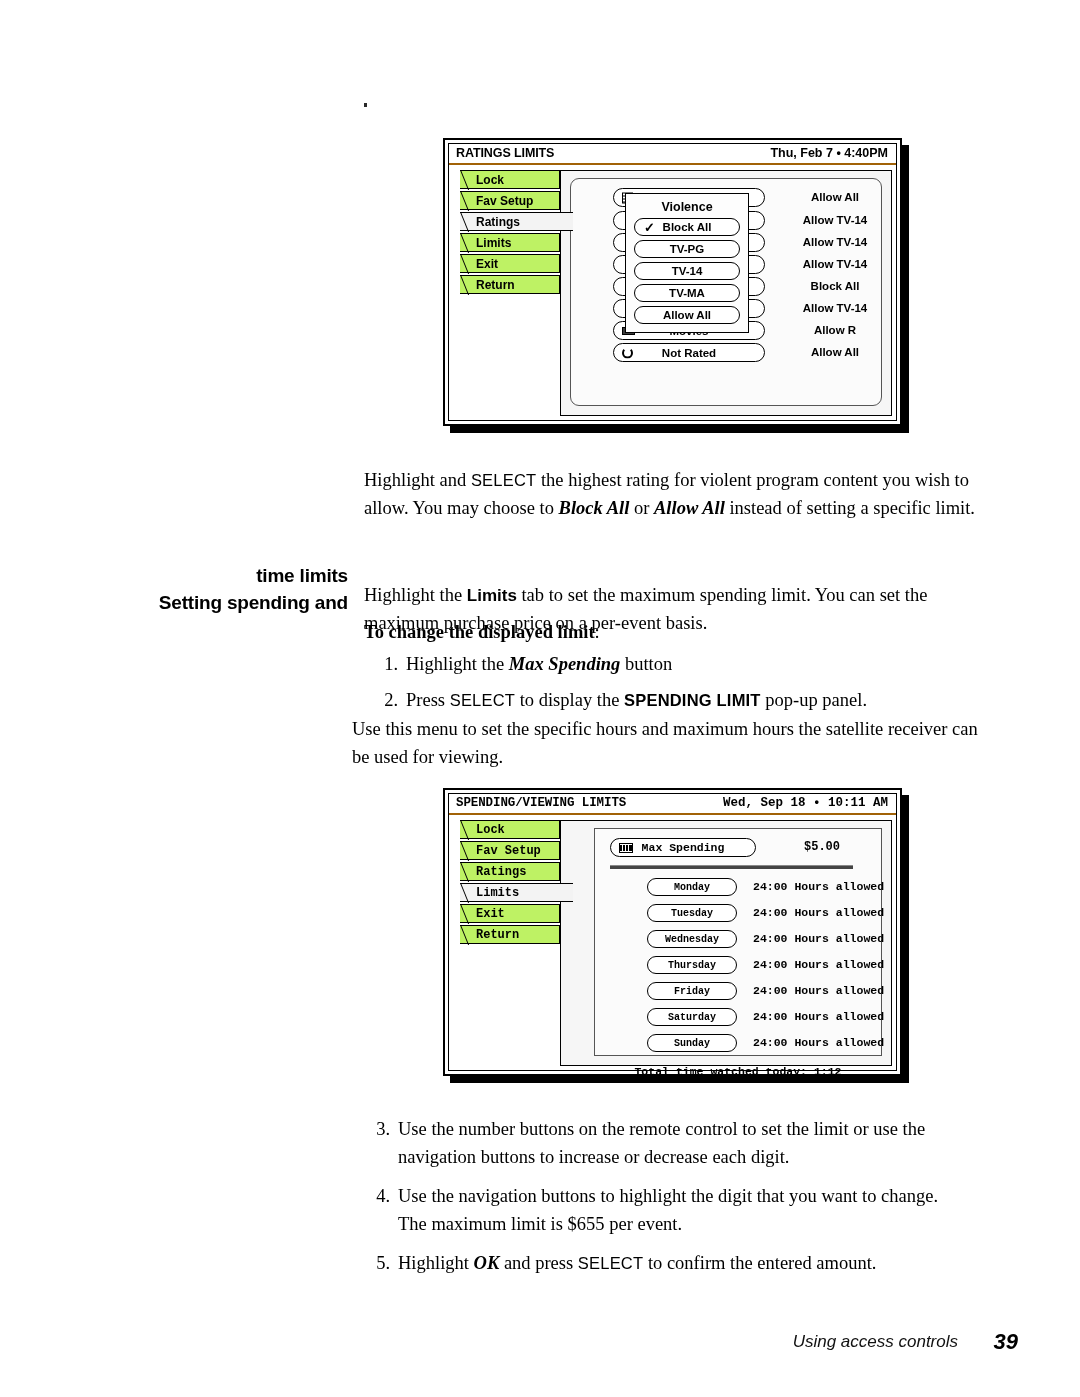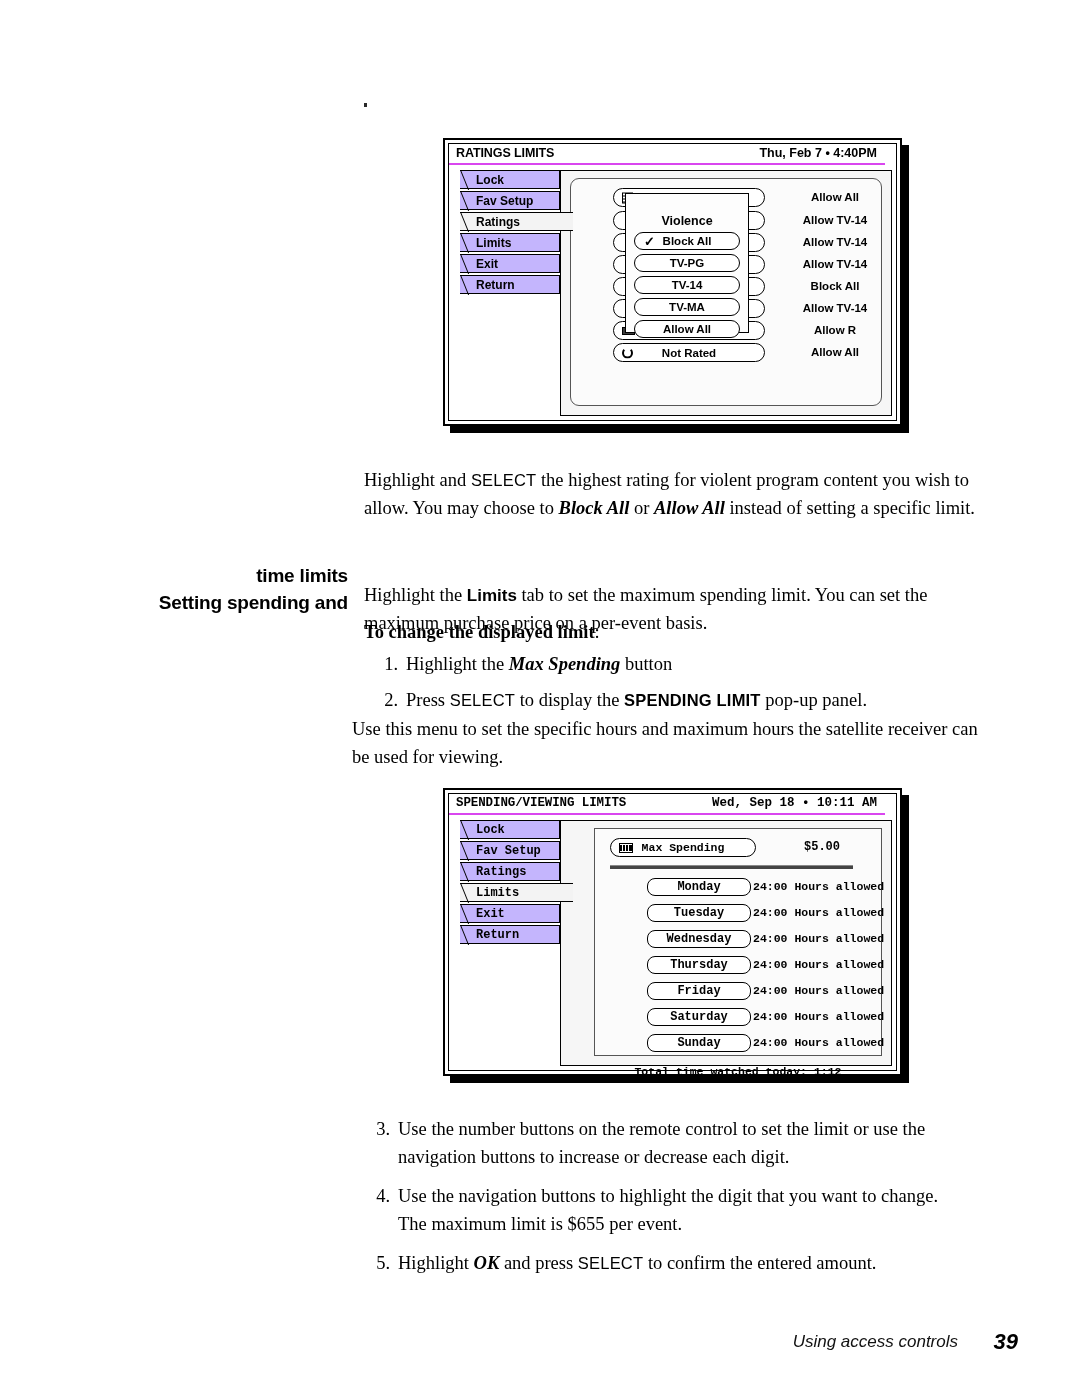--- a/index.html
+++ b/index.html
@@ -42,23 +42,23 @@
     font-family: "Liberation Sans", sans-serif;
   }
   .tv-inner {
     position: absolute;
     inset: 3px;
     border: 1px solid #000;
     box-sizing: border-box;
   }
   .tv-header {
     position: absolute;
-    left: 0; right: 11px; top: 0;
+    left: 0; right: 0; top: 0;
     height: 21px;
-    border-bottom: 2px solid #d946ef;
+    border-bottom: 2px solid #a16207;
     box-sizing: border-box;
   }
   .tv-title {
     position: absolute;
     left: 7px;
     top: 2px;
     font-size: 12.5px;
     font-weight: bold;
     letter-spacing: -0.1px;
     white-space: nowrap;
@@ -76,21 +76,21 @@
   .tabs {
     position: absolute;
     left: 11px;
     top: 26px;
     width: 100px;
   }
   .tab {
     position: relative;
     height: 19px;
     margin-bottom: 2px;
-    background: #c4b5fd;
+    background: #bef264;
     border-top: 1.5px solid #000;
     border-bottom: 1.5px solid #000;
     border-right: 1.5px solid #000;
     box-sizing: border-box;
     width: 100px;
     display: flex;
     align-items: center;
   }
   .tab .slant {
     position: absolute;
@@ -229,21 +229,21 @@
     position: absolute;
     background: #fdfdfd;
     border: 1.6px solid #000;
     box-sizing: border-box;
     z-index: 20;
   }
   .popup-title {
     text-align: center;
     font-size: 12.5px;
     font-weight: bold;
-    margin-top: 20px;
+    margin-top: 6px;
   }
   .popup-opt {
     position: relative;
     margin: 4px auto 0;
     width: 106px;
     height: 18px;
   }
   .popup-opt.hl {
     background: #eeeeee;
     border-radius: 999px;
@@ -255,24 +255,23 @@
     font-size: 13px;
     font-weight: bold;
     line-height: 16px;
   }
 
   
   .day-row { position: absolute; left: 0; width: 100%; height: 22px; }
   .day-pill {
     position: absolute;
     left: 52px;
-    width: 104px;
+    width: 90px;
     height: 18px;
-    font-size: 12px;
-    border-radius: 8px;
+    font-size: 10px;
   }
   .day-value {
     position: absolute;
     left: 158px;
     font-size: 11.5px;
     font-weight: bold;
     line-height: 18px;
     white-space: nowrap;
   }
   .divider {

